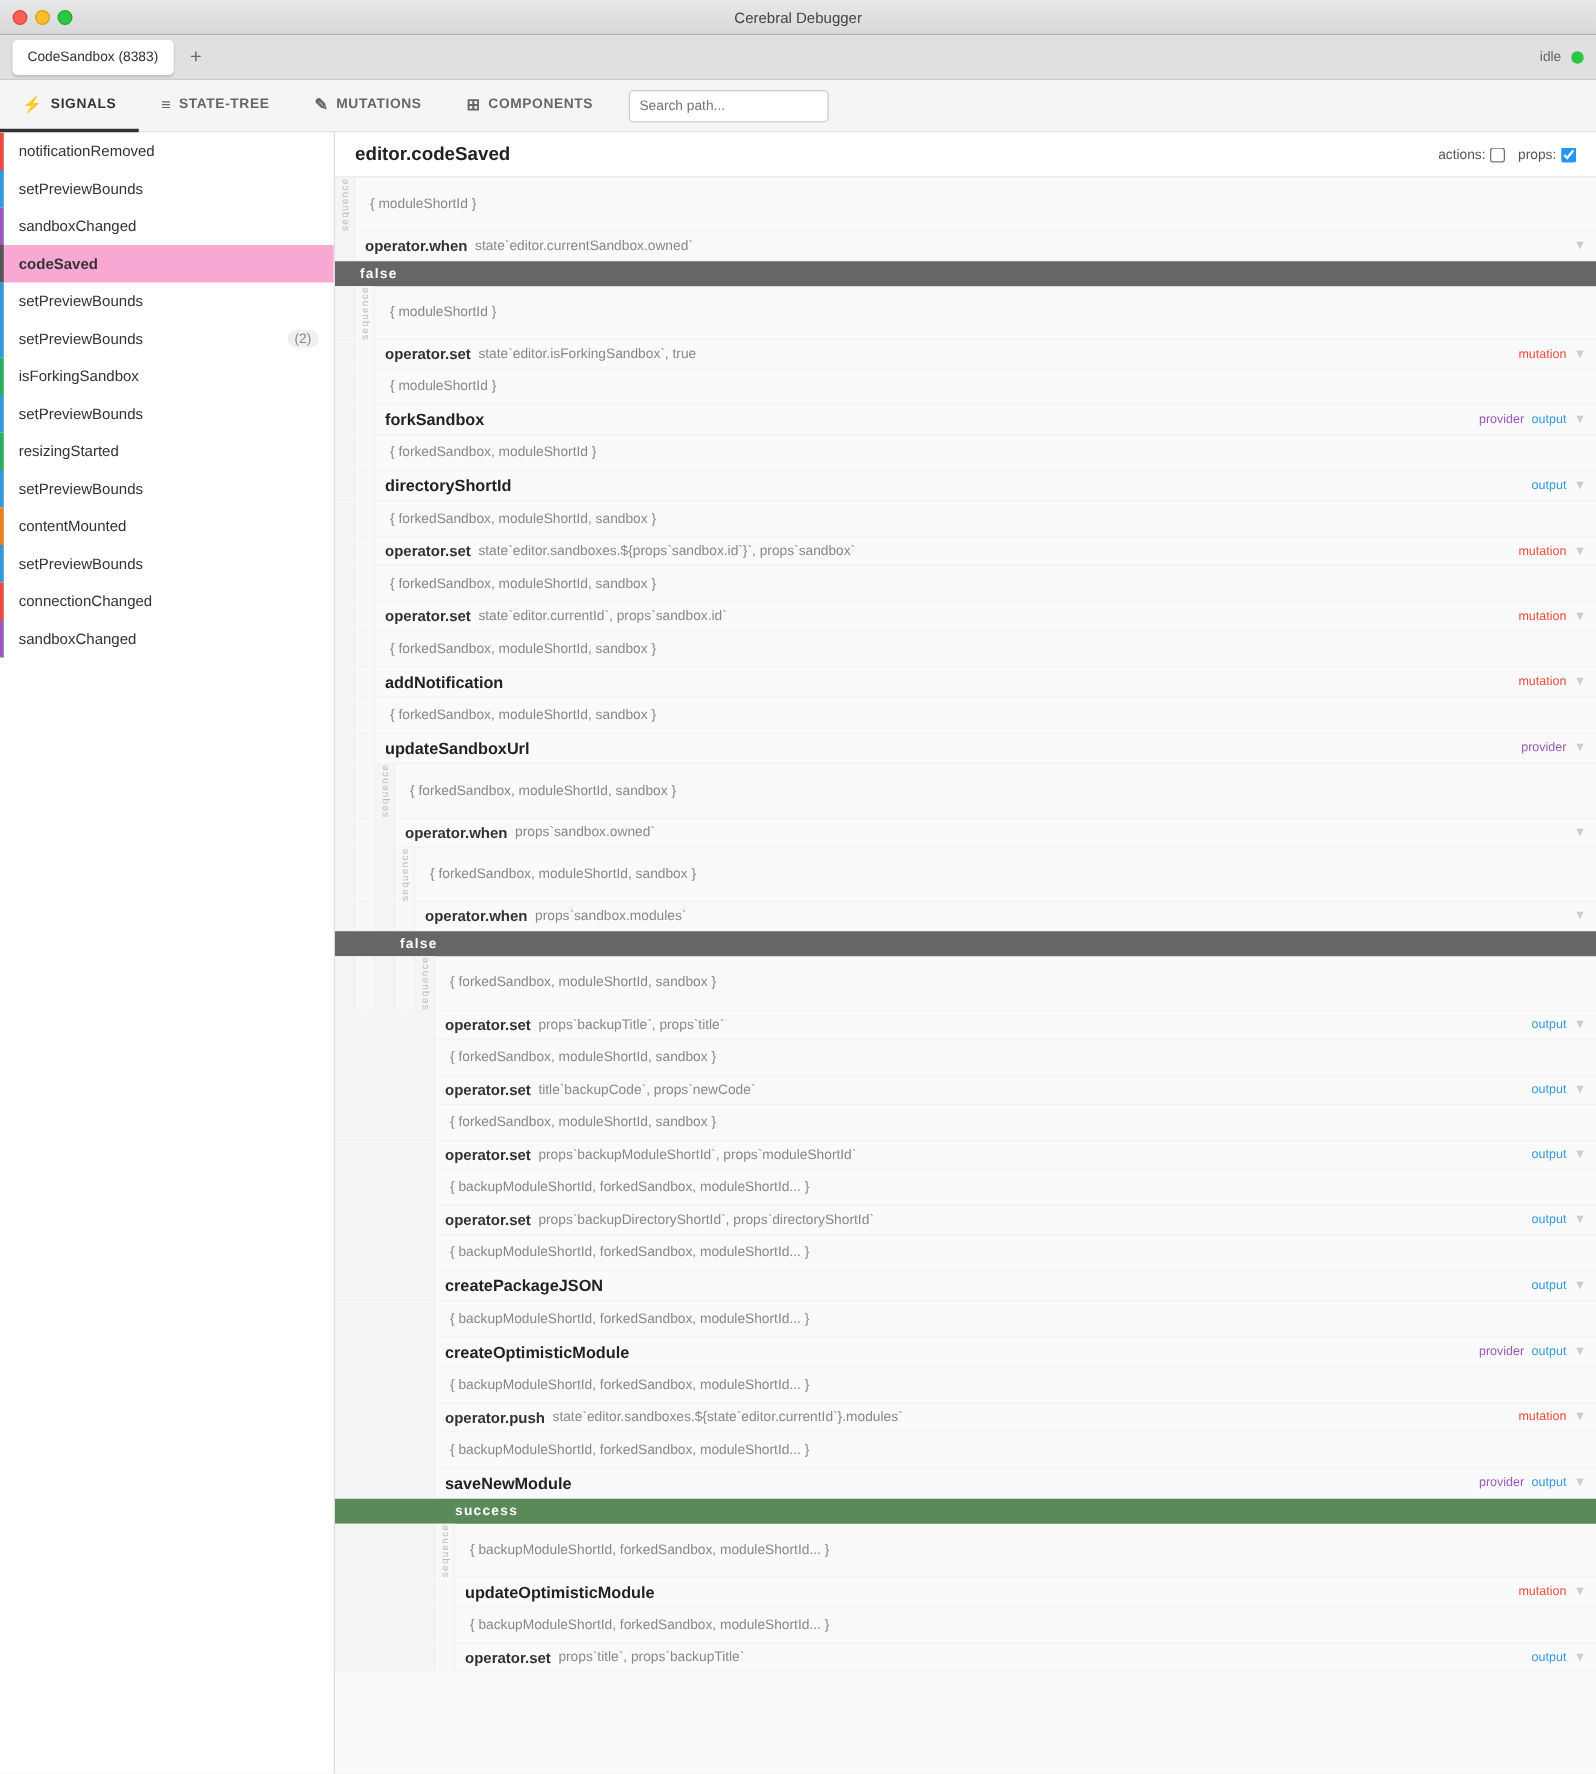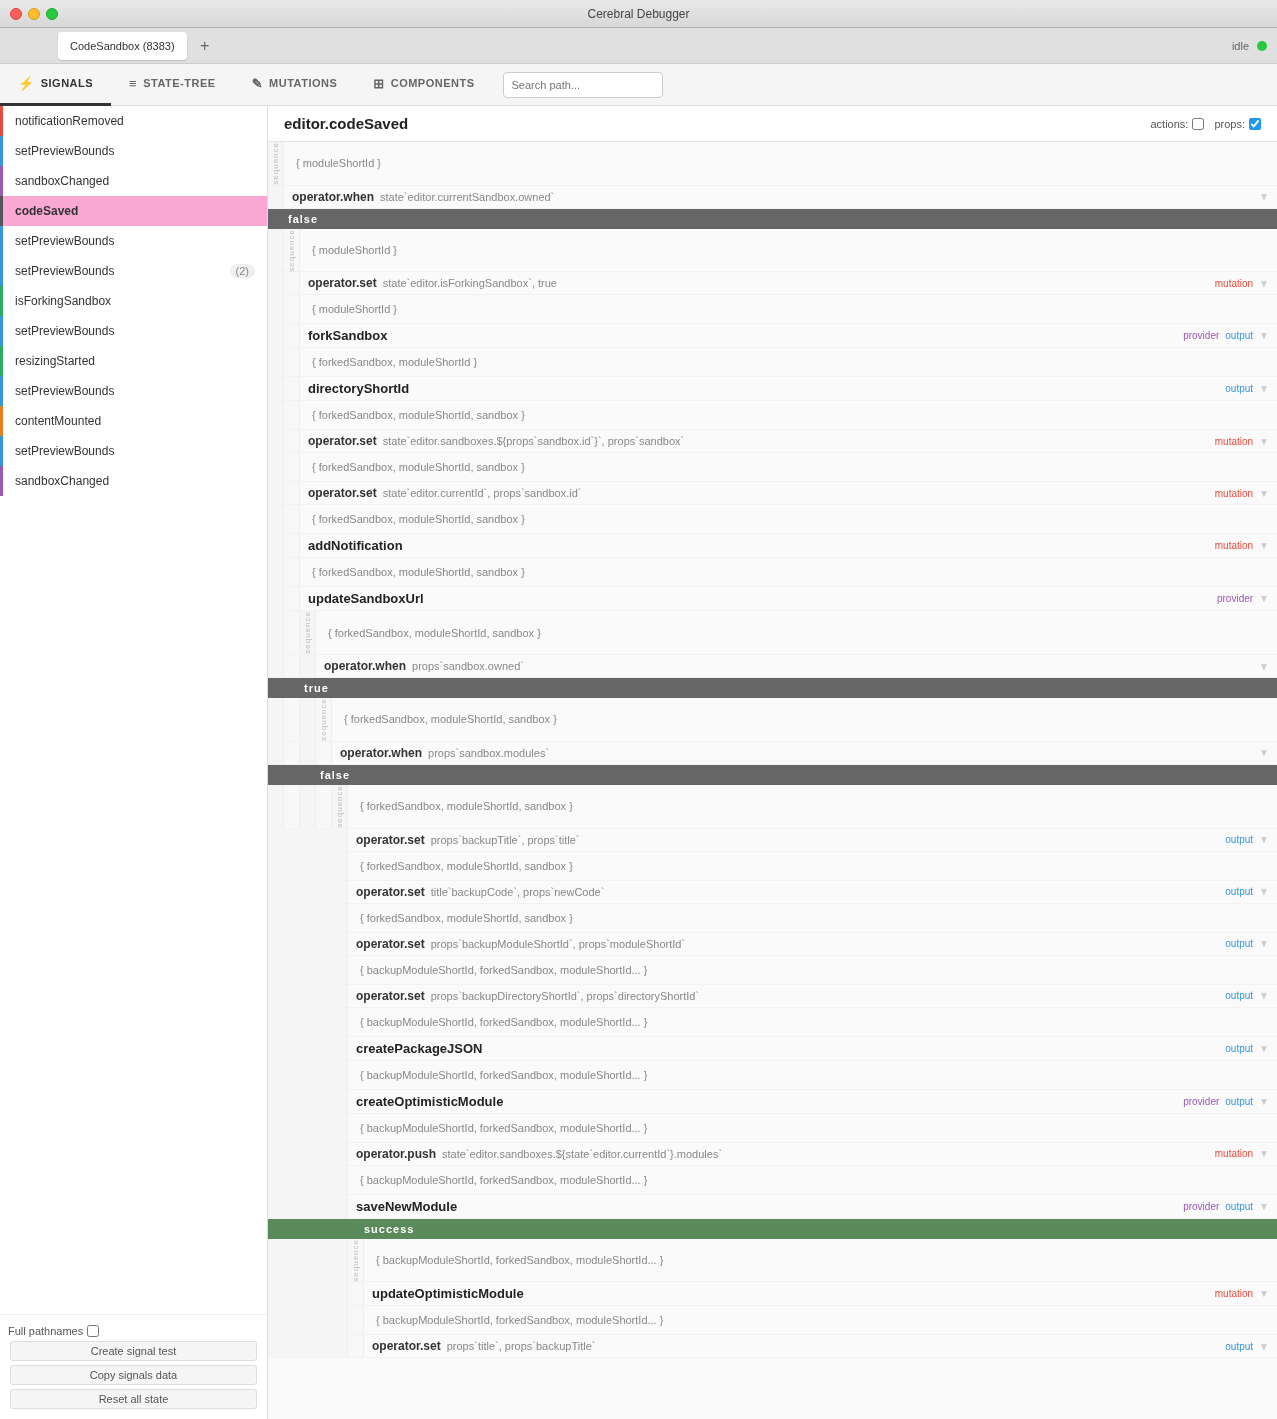--- a/index.html
+++ b/index.html
@@ -50,21 +50,20 @@
       height: 28px;
       padding: 0 12px;
       display: flex;
       align-items: center;
       gap: 6px;
       border-radius: 4px;
       cursor: pointer;
       font-size: 11px;
       font-weight: 500;
       color: #555;
-      margin-left: 48px;
     }
     .tab-item.active {
       background: #fff;
       color: #333;
       box-shadow: 0 1px 2px rgba(0,0,0,0.15);
     }
     .tab-add {
       margin-left: 4px;
       width: 20px;
       height: 20px;
@@ -343,42 +342,28 @@
       </div>
       <div class="sidebar-item" style="border-left-color:#3498db;">
         <span class="sidebar-item-name">setPreviewBounds</span>
       </div>
       <div class="sidebar-item" style="border-left-color:#e67e22;">
         <span class="sidebar-item-name">contentMounted</span>
       </div>
       <div class="sidebar-item" style="border-left-color:#3498db;">
         <span class="sidebar-item-name">setPreviewBounds</span>
       </div>
+      <div class="sidebar-item" style="border-left-color:#e74c3c;">
+        <span class="sidebar-item-name">connectionChanged</span>
+      </div>
       <div class="sidebar-item" style="border-left-color:#9b59b6;">
         <span class="sidebar-item-name">sandboxChanged</span>
       </div>
     </div>
 
-    <div class="sidebar-footer">
-      <div class="sidebar-footer-row">
-        <div class="footer-full-path">
-          <span>Full pathnames</span>
-          <input type="checkbox" class="footer-checkbox" style="">
-        </div>
-      </div>
-      <div class="sidebar-footer-row">
-        <button class="footer-btn">Create signal test</button>
-      </div>
-      <div class="sidebar-footer-row">
-        <button class="footer-btn">Copy signals data</button>
-      </div>
-      <div class="sidebar-footer-row">
-        <button class="footer-btn">Reset all state</button>
-      </div>
-    </div>
   </div>
 
   <div class="content-area">
 
     <div class="signal-header">
       <span class="signal-title">editor.codeSaved</span>
       <div class="signal-header-right">
         <label>
           <span>actions:</span>
           <input type="checkbox" class="props-checkbox" style="">
@@ -577,21 +562,20 @@
         <div style="width:16px; background:#f5f5f5; border-right:1px solid #eee;"></div>
         <div style="flex:1;display:flex;align-items:center;padding:4px 8px;">
           <span style="font-size:12px;font-weight:700;color:#333;">operator.when</span>
           <span style="font-size:11px;color:#888;margin-left:6px;">props`sandbox.owned`</span>
           <div style="margin-left:auto;display:flex;align-items:center;gap:4px;">
             <span style="color:#ccc;font-size:10px;">▼</span>
           </div>
         </div>
       </div>
 
-      <div style="background:#666;color:#fff;font-size:11px;font-weight:700;padding:4px 36px;letter-spacing:1px;">true</div>
 
       <div class="row-wrapper">
         <div style="width:16px; background:#f5f5f5; border-right:1px solid #eee;"></div>
         <div style="width:16px; background:#f8f8f8; border-right:1px solid #eee;"></div>
         <div style="width:16px; background:#f5f5f5; border-right:1px solid #eee;"></div>
         <div style="width:16px; background:#f8f8f8; border-right:1px solid #eee; display:flex;align-items:center;justify-content:center;">
           <span style="writing-mode:vertical-rl;transform:rotate(180deg);font-size:8px;color:#bbb;letter-spacing:1px;">sequence</span>
         </div>
         <div style="flex:1;display:flex;align-items:center;padding:4px 0;">
           <span style="padding:4px 12px;font-size:11px;color:#888;">{ forkedSandbox, moduleShortId, sandbox }</span>

